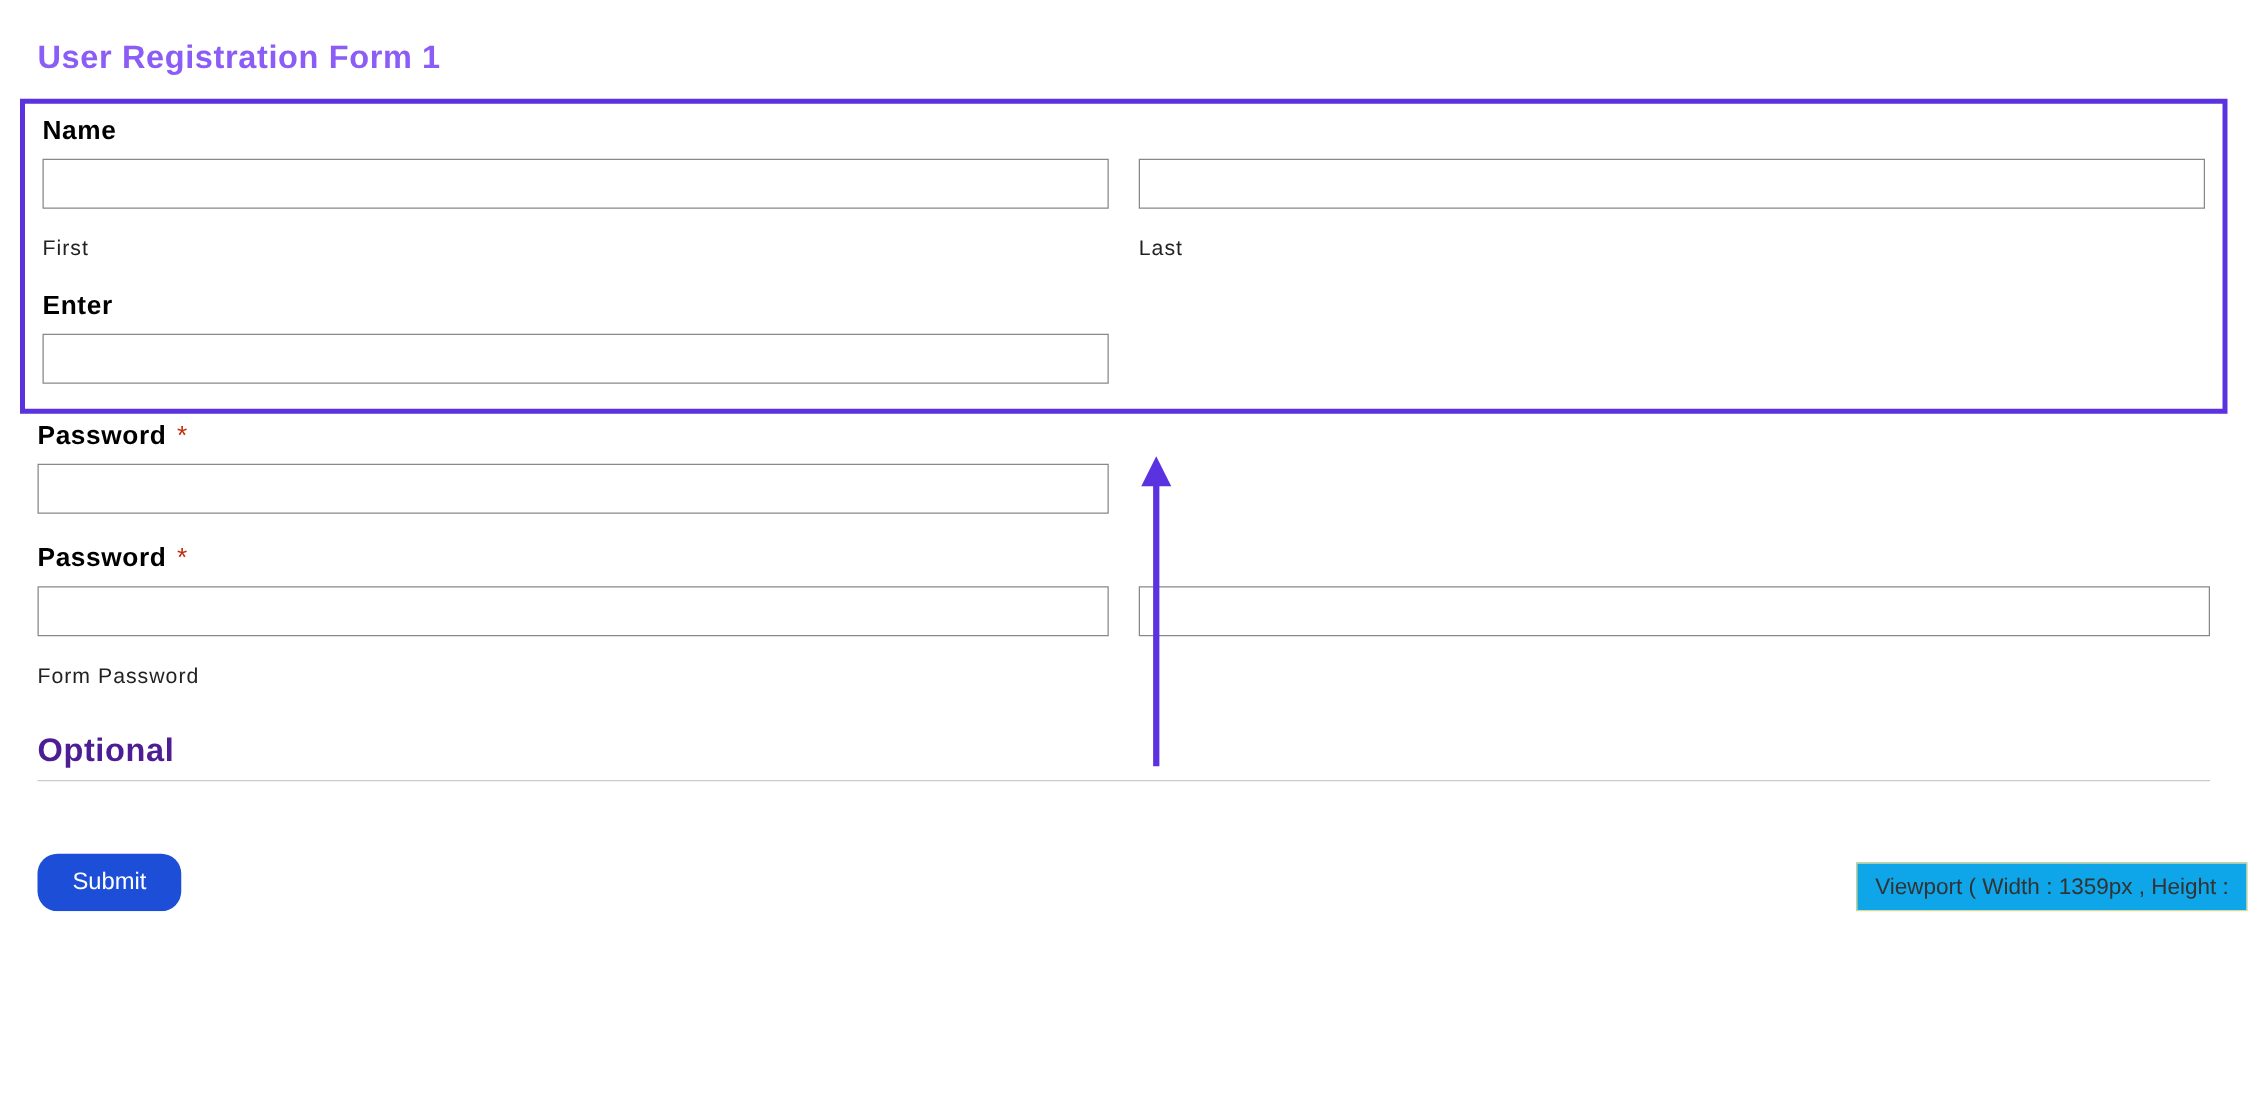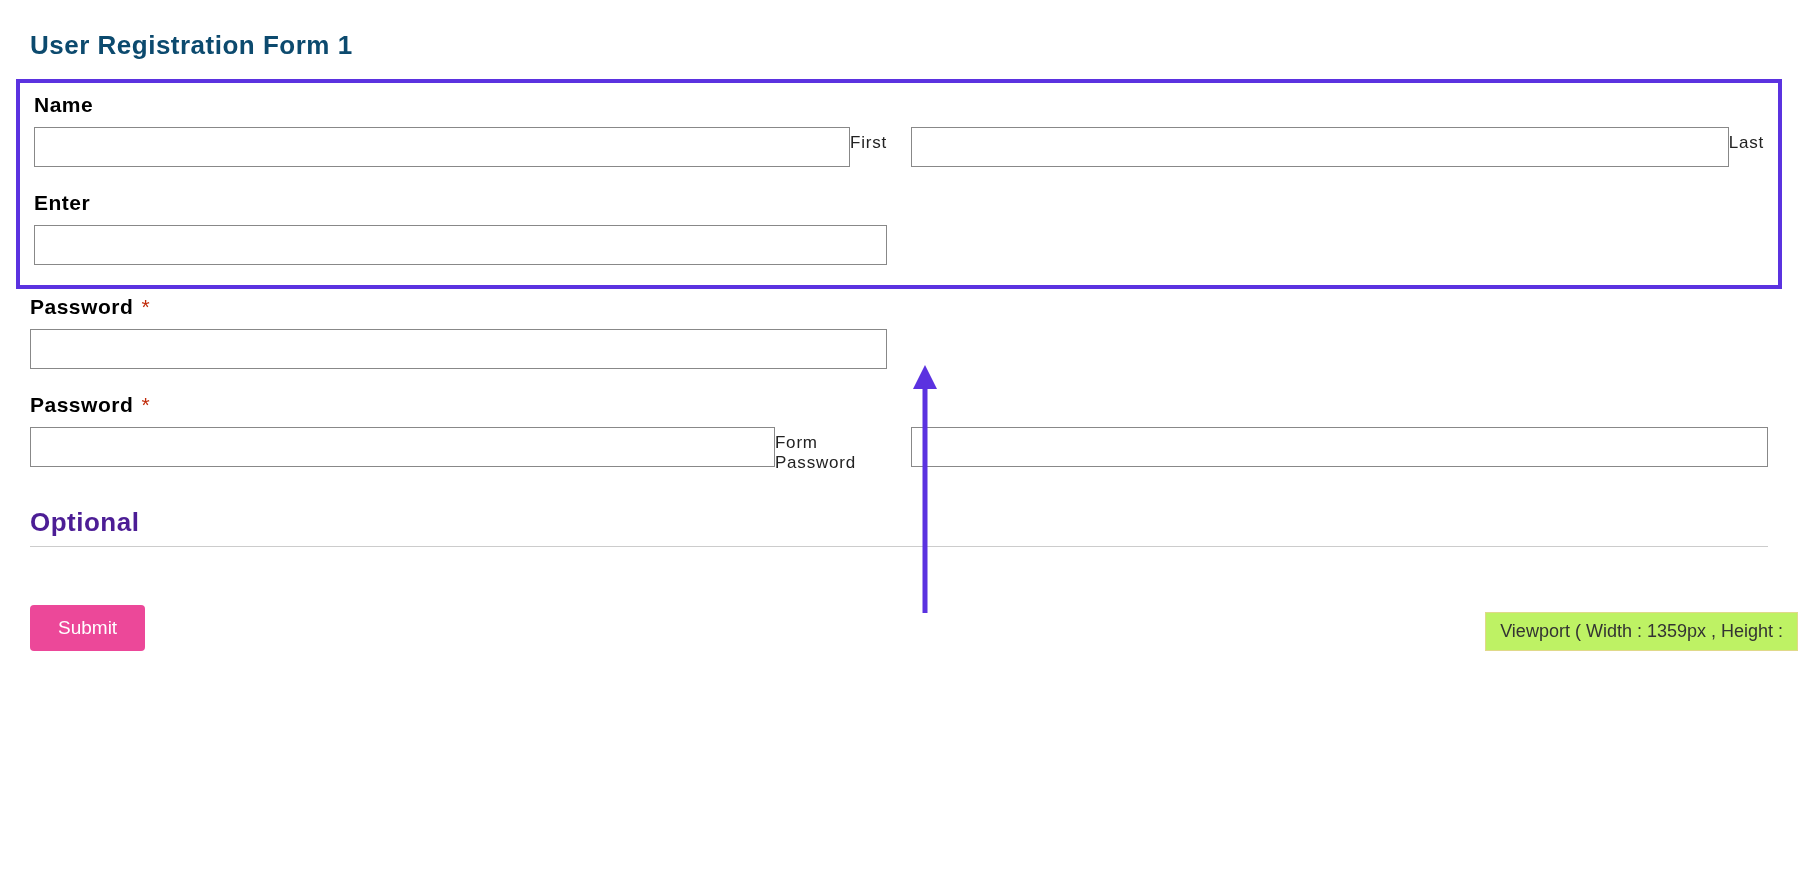--- a/index.html
+++ b/index.html
@@ -13,21 +13,21 @@
       padding: 0;
       width: 1798px;
       position: relative;
     }
     .page-container {
       padding: 30px 30px 0 30px;
     }
     h1.form-title {
       font-size: 26px;
       font-weight: bold;
-      color: #0c4a6e;
+      color: #8b5cf6;
       margin-bottom: 18px;
       letter-spacing: 0.5px;
     }
     .highlight-box {
       border: 4px solid #5b32e0;
       padding: 10px 8px 14px 8px;
       margin-left: -14px;
       margin-right: -14px;
       margin-bottom: 6px;
       position: relative;
@@ -48,21 +48,22 @@
       font-weight: normal;
       margin-left: 2px;
     }
     .input-row {
       display: flex;
       gap: 24px;
     }
     .input-col {
       flex: 1;
       display: flex;
-      flex-direction: row;
+      flex-direction: column;
+      gap: 16px;
     }
     .input-half {
       width: calc(50% - 12px);
     }
     input[type="text"], input[type="email"], input[type="password"], input[type="url"] {
       width: 100%;
       height: 40px;
       border: 1px solid #888;
       padding: 6px 10px;
       font-size: 18px;
@@ -87,41 +88,41 @@
       margin-bottom: 8px;
       letter-spacing: 0.5px;
     }
     hr.section-divider {
       border: none;
       border-top: 1px solid #ccc;
       margin-bottom: 30px;
     }
     .submit-button {
       display: inline-block;
-      background: #ec4899;
+      background: #1d4ed8;
       color: #ffffff;
       border: none;
       padding: 12px 28px 12px 28px;
       font-size: 19px;
-      border-radius: 4px;
+      border-radius: 16px;
       cursor: pointer;
       margin-top: 28px;
     }
     .arrow-svg {
       position: absolute;
       left: 910px;
       top: 365px;
       z-index: 10;
       pointer-events: none;
     }
     .viewport-badge {
       position: absolute;
       right: 0;
       bottom: 0;
-      background: #bef264;
+      background: #0ea5e9;
       border: 1px solid #e0d98a;
       padding: 8px 14px;
       font-size: 18px;
       color: #333;
       font-family: Arial, sans-serif;
     }
     .inner-pad {
       padding-left: 6px;
       padding-right: 6px;
     }

